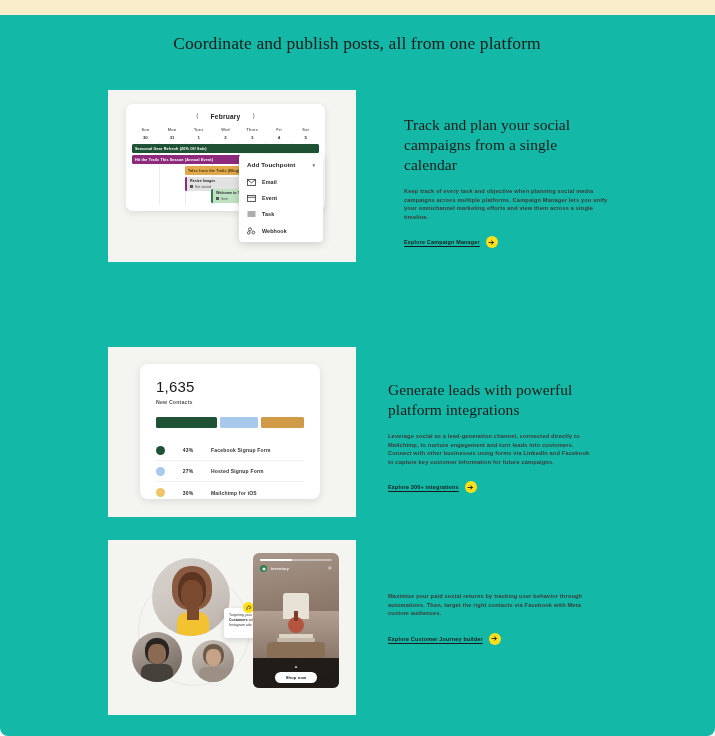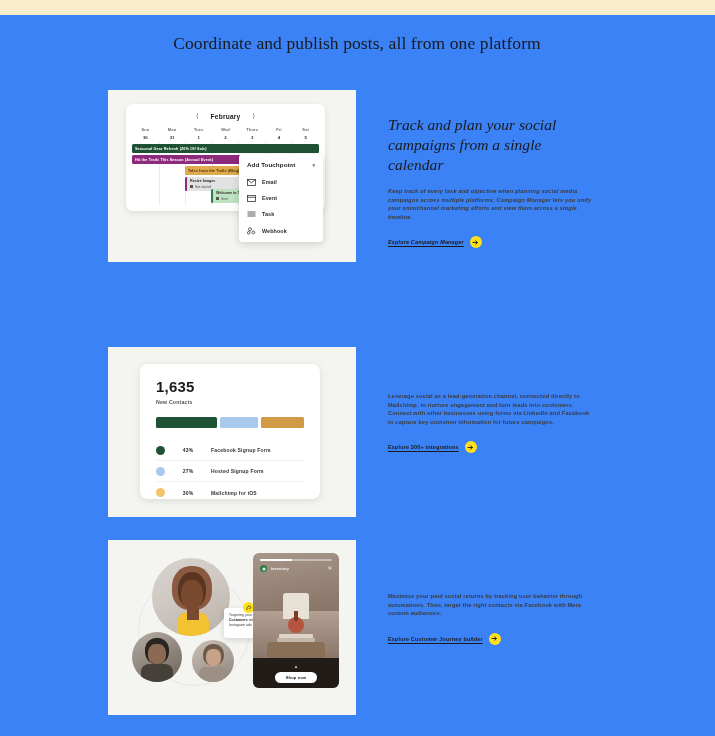--- a/index.html
+++ b/index.html
@@ -2,21 +2,21 @@
 <html><head>
 <meta charset="utf-8">
 <style>
   * { box-sizing: border-box; margin: 0; padding: 0; }
   html, body {
     width: 715px; height: 736px;
     background: #ffffff;
     font-family: "Liberation Sans", sans-serif;
     overflow: hidden;
   }
-  .page { position: relative; width: 715px; height: 736px; background: #3b82f6; }
+  .page { position: relative; width: 715px; height: 736px; background: #14b8a6; border-radius: 8px; }
 
   .top-strip { width: 715px; height: 15px; background: #FAEDCB; }
 
   
   .section-heading {
     font-family: "Liberation Serif", serif;
     font-size: 17.5px;
     line-height: 19px;
     color: #1a1a1a;
     text-align: center;
@@ -125,21 +125,21 @@
   .dd-item svg { flex: none; display: block; }
 
   
   .stats-card {
     position: absolute; left: 32px; top: 17px;
     width: 180px; height: 135px;
     background: #fff; border-radius: 8px;
     box-shadow: 0 2px 8px rgba(0,0,0,.10);
     padding: 14px 16px;
   }
-  .stat-num { font-size: 15px; font-weight: 700; color: #1a1a1a; letter-spacing: .2px; }
+  .stat-num { font-size: 15px; font-weight: 400; color: #1a1a1a; letter-spacing: .2px; }
   .stat-label { font-size: 5.2px; color: #555; margin-top: 4px; font-weight: 600; letter-spacing: .2px; }
   .stat-bars { display: flex; gap: 3px; margin-top: 12px; }
   .stat-bars span { height: 11px; border-radius: 1.5px; display: block; }
   .legend { margin-top: 12px; }
   .legend-row {
     display: flex; align-items: center; height: 21px;
     border-bottom: 1px solid #f0f0f0; font-size: 5px;
   }
   .legend-row:last-child { border-bottom: none; }
   .legend-dot { width: 9px; height: 9px; border-radius: 50%; flex: none; }
@@ -317,21 +317,21 @@
           <svg width="9" height="8" viewBox="0 0 9 8">
             <circle cx="3" cy="2.3" r="1.5" fill="none" stroke="#333" stroke-width="0.8"></circle>
             <circle cx="6.4" cy="5.4" r="1.4" fill="none" stroke="#333" stroke-width="0.8"></circle>
             <circle cx="1.7" cy="5.8" r="1.3" fill="none" stroke="#333" stroke-width="0.8"></circle>
           </svg>
           <span>Webhook</span>
         </div>
       </div>
     </div>
 
-    <div class="copy" style="width:205px; margin-left:32px; padding-top:25px;font-style:italic;">
+    <div class="copy" style="width:205px; margin-left:48px; padding-top:25px;">
       <div class="copy-title">Track and plan your social campaigns from a single calendar</div>
       <div class="copy-body">Keep track of every task and objective when planning social media campaigns across multiple platforms. Campaign Manager lets you unify your omnichannel marketing efforts and view them across a single timeline.</div>
       <div class="copy-link">
         <span class="lbl">Explore Campaign Manager</span>
         <span class="arrow-badge">
           <svg width="7" height="7" viewBox="0 0 7 7">
             <path d="M1 3.5 H5.4 M3.6 1.8 L5.5 3.5 L3.6 5.2" fill="none" stroke="#1a1a1a" stroke-width="0.9" stroke-linecap="round" stroke-linejoin="round"></path>
           </svg>
         </span>
       </div>
@@ -365,20 +365,21 @@
           <div class="legend-row">
             <span class="legend-dot" style="background:#EFC46B;"></span>
             <span class="legend-pct">30%</span>
             <span class="legend-name">Mailchimp for iOS</span>
           </div>
         </div>
       </div>
     </div>
 
     <div class="copy" style="width:205px; margin-left:32px; padding-top:33px;">
+      <div class="copy-title">Generate leads with powerful platform integrations</div>
       <div class="copy-body">Leverage social as a lead-generation channel, connected directly to Mailchimp, to nurture engagement and turn leads into customers. Connect with other businesses using forms via LinkedIn and Facebook to capture key customer information for future campaigns.</div>
       <div class="copy-link">
         <span class="lbl">Explore 300+ integrations</span>
         <span class="arrow-badge">
           <svg width="7" height="7" viewBox="0 0 7 7">
             <path d="M1 3.5 H5.4 M3.6 1.8 L5.5 3.5 L3.6 5.2" fill="none" stroke="#1a1a1a" stroke-width="0.9" stroke-linecap="round" stroke-linejoin="round"></path>
           </svg>
         </span>
       </div>
     </div>

